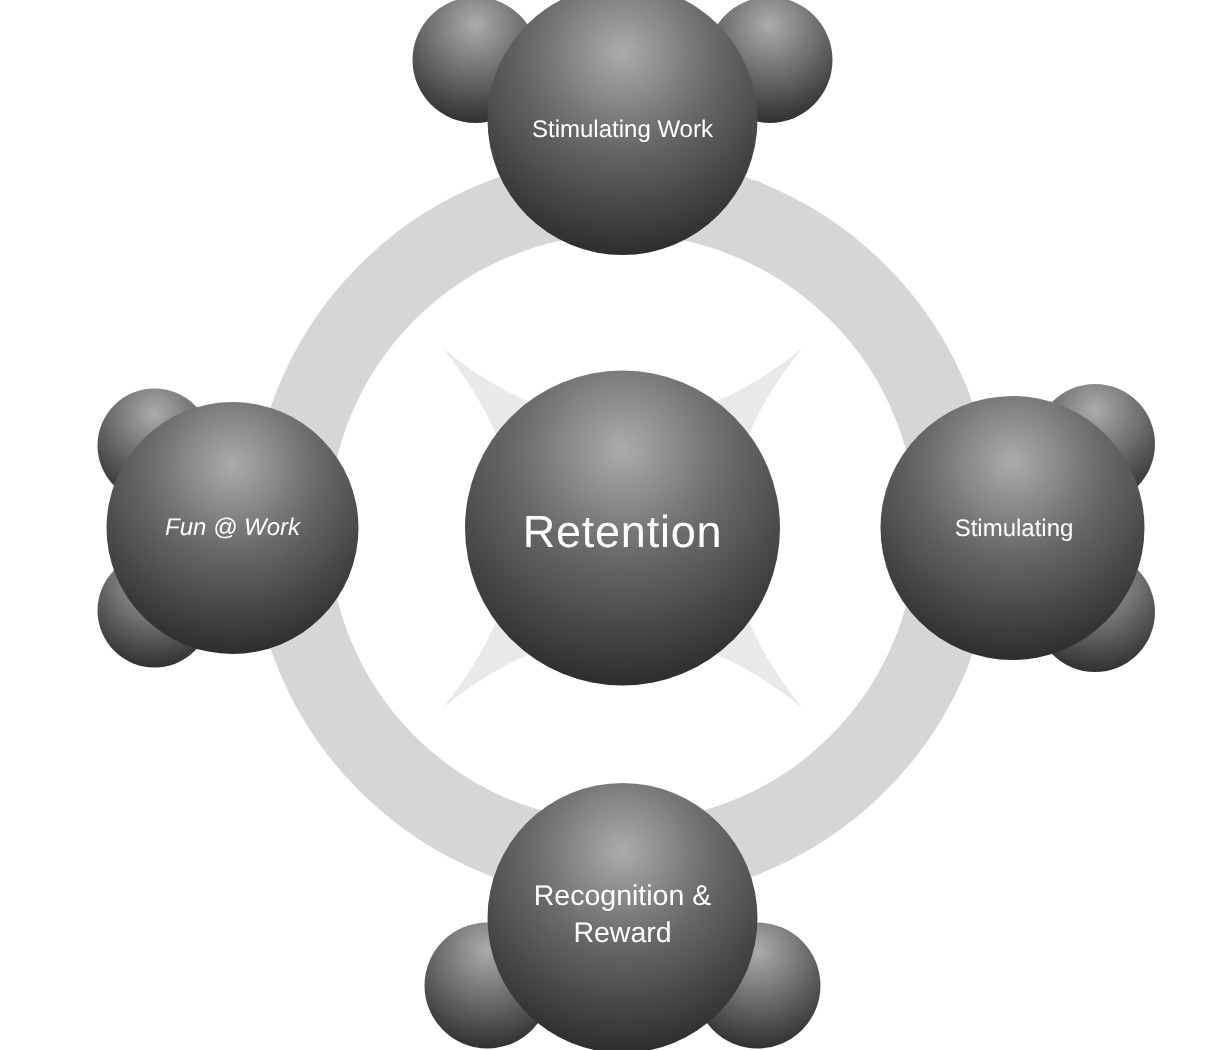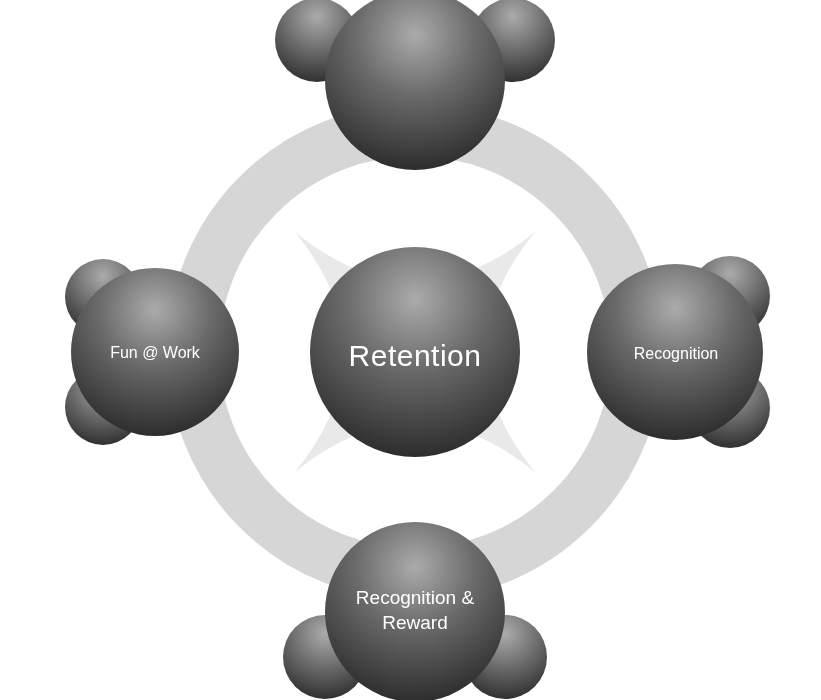--- a/index.html
+++ b/index.html
@@ -47,20 +47,21 @@
     left: 676px;
     top: 354px;
     font-size: 16px;
     width: 180px;
   }
   .label-left {
     left: 155px;
     top: 353px;
     font-size: 16px;
     width: 180px;
+    font-style: italic;
   }
   .label-bottom {
     left: 415px;
     top: 611px;
     font-size: 19px;
     width: 200px;
   }
 </style>
 </head>
 <body>
@@ -106,22 +107,23 @@
       <circle cx="103" cy="297" r="38" fill="url(#bumpGrad)"></circle>
       <circle cx="103" cy="407" r="38" fill="url(#bumpGrad)"></circle>
       <circle cx="155" cy="352" r="84" fill="url(#sphereGrad)"></circle>
     </g>
 
     <g>
       <circle cx="415" cy="352" r="105" fill="url(#sphereGrad)"></circle>
     </g>
   </svg>
 
+  <div class="label label-top">Stimulating Work</div>
 
-  <div class="label label-right">Recognition</div>
+  <div class="label label-right">Stimulating</div>
 
   <div class="label label-bottom">Recognition &amp;
 Reward</div>
 
   <div class="label label-left">Fun @ Work</div>
 
   <div class="label label-center">Retention</div>
 
 </div>
 

